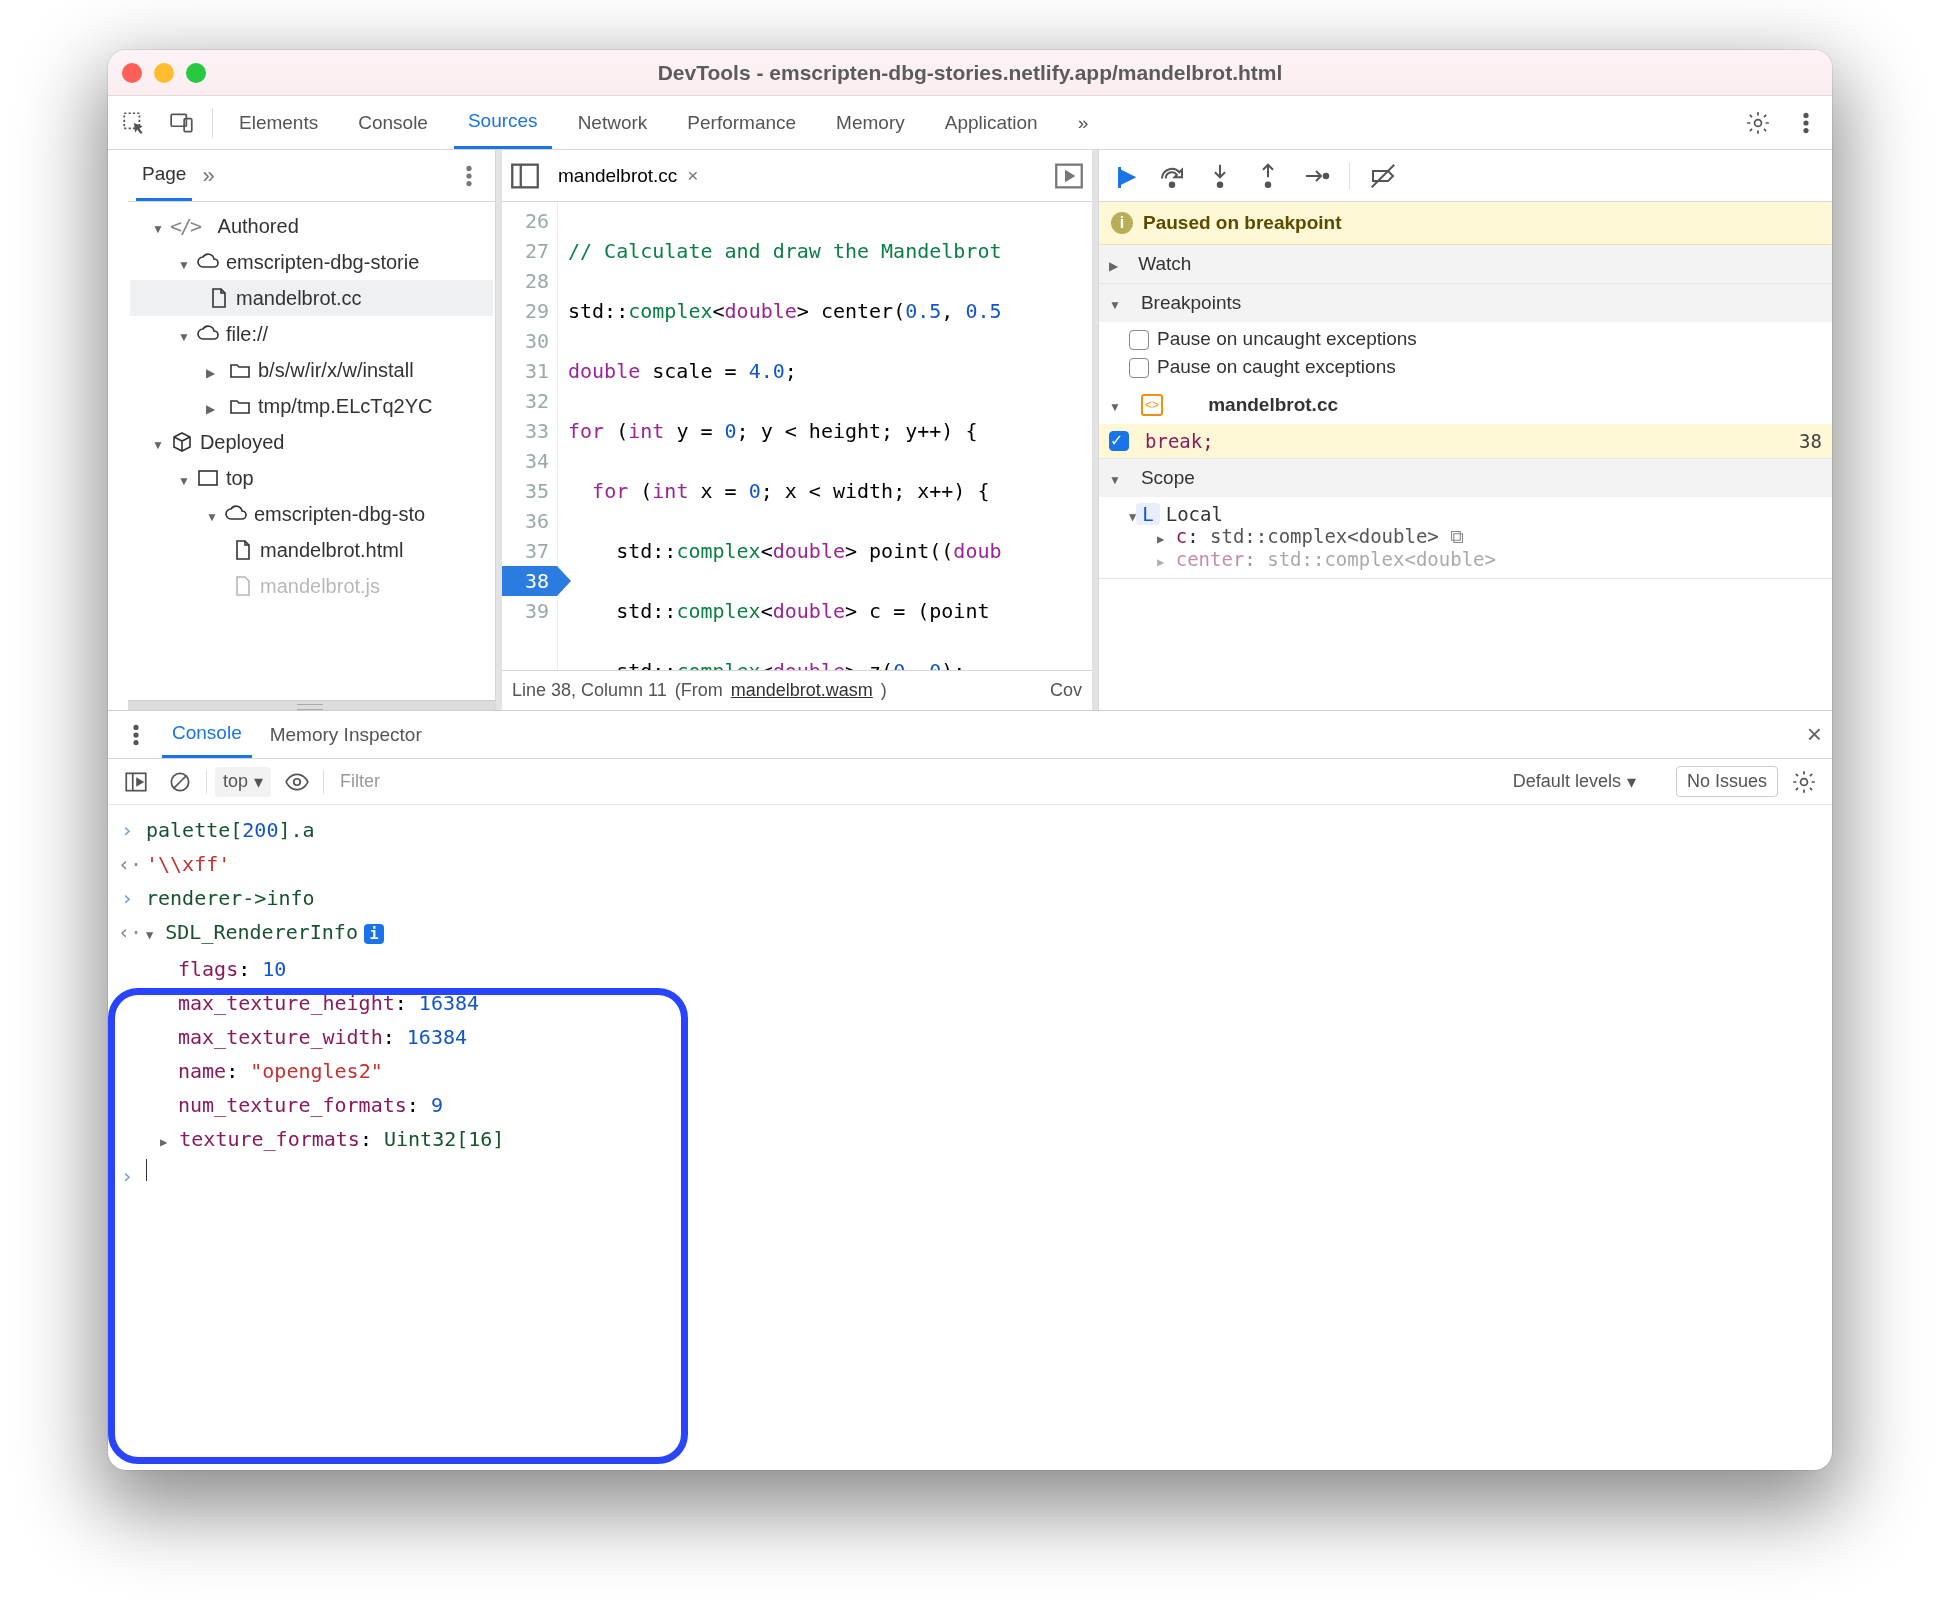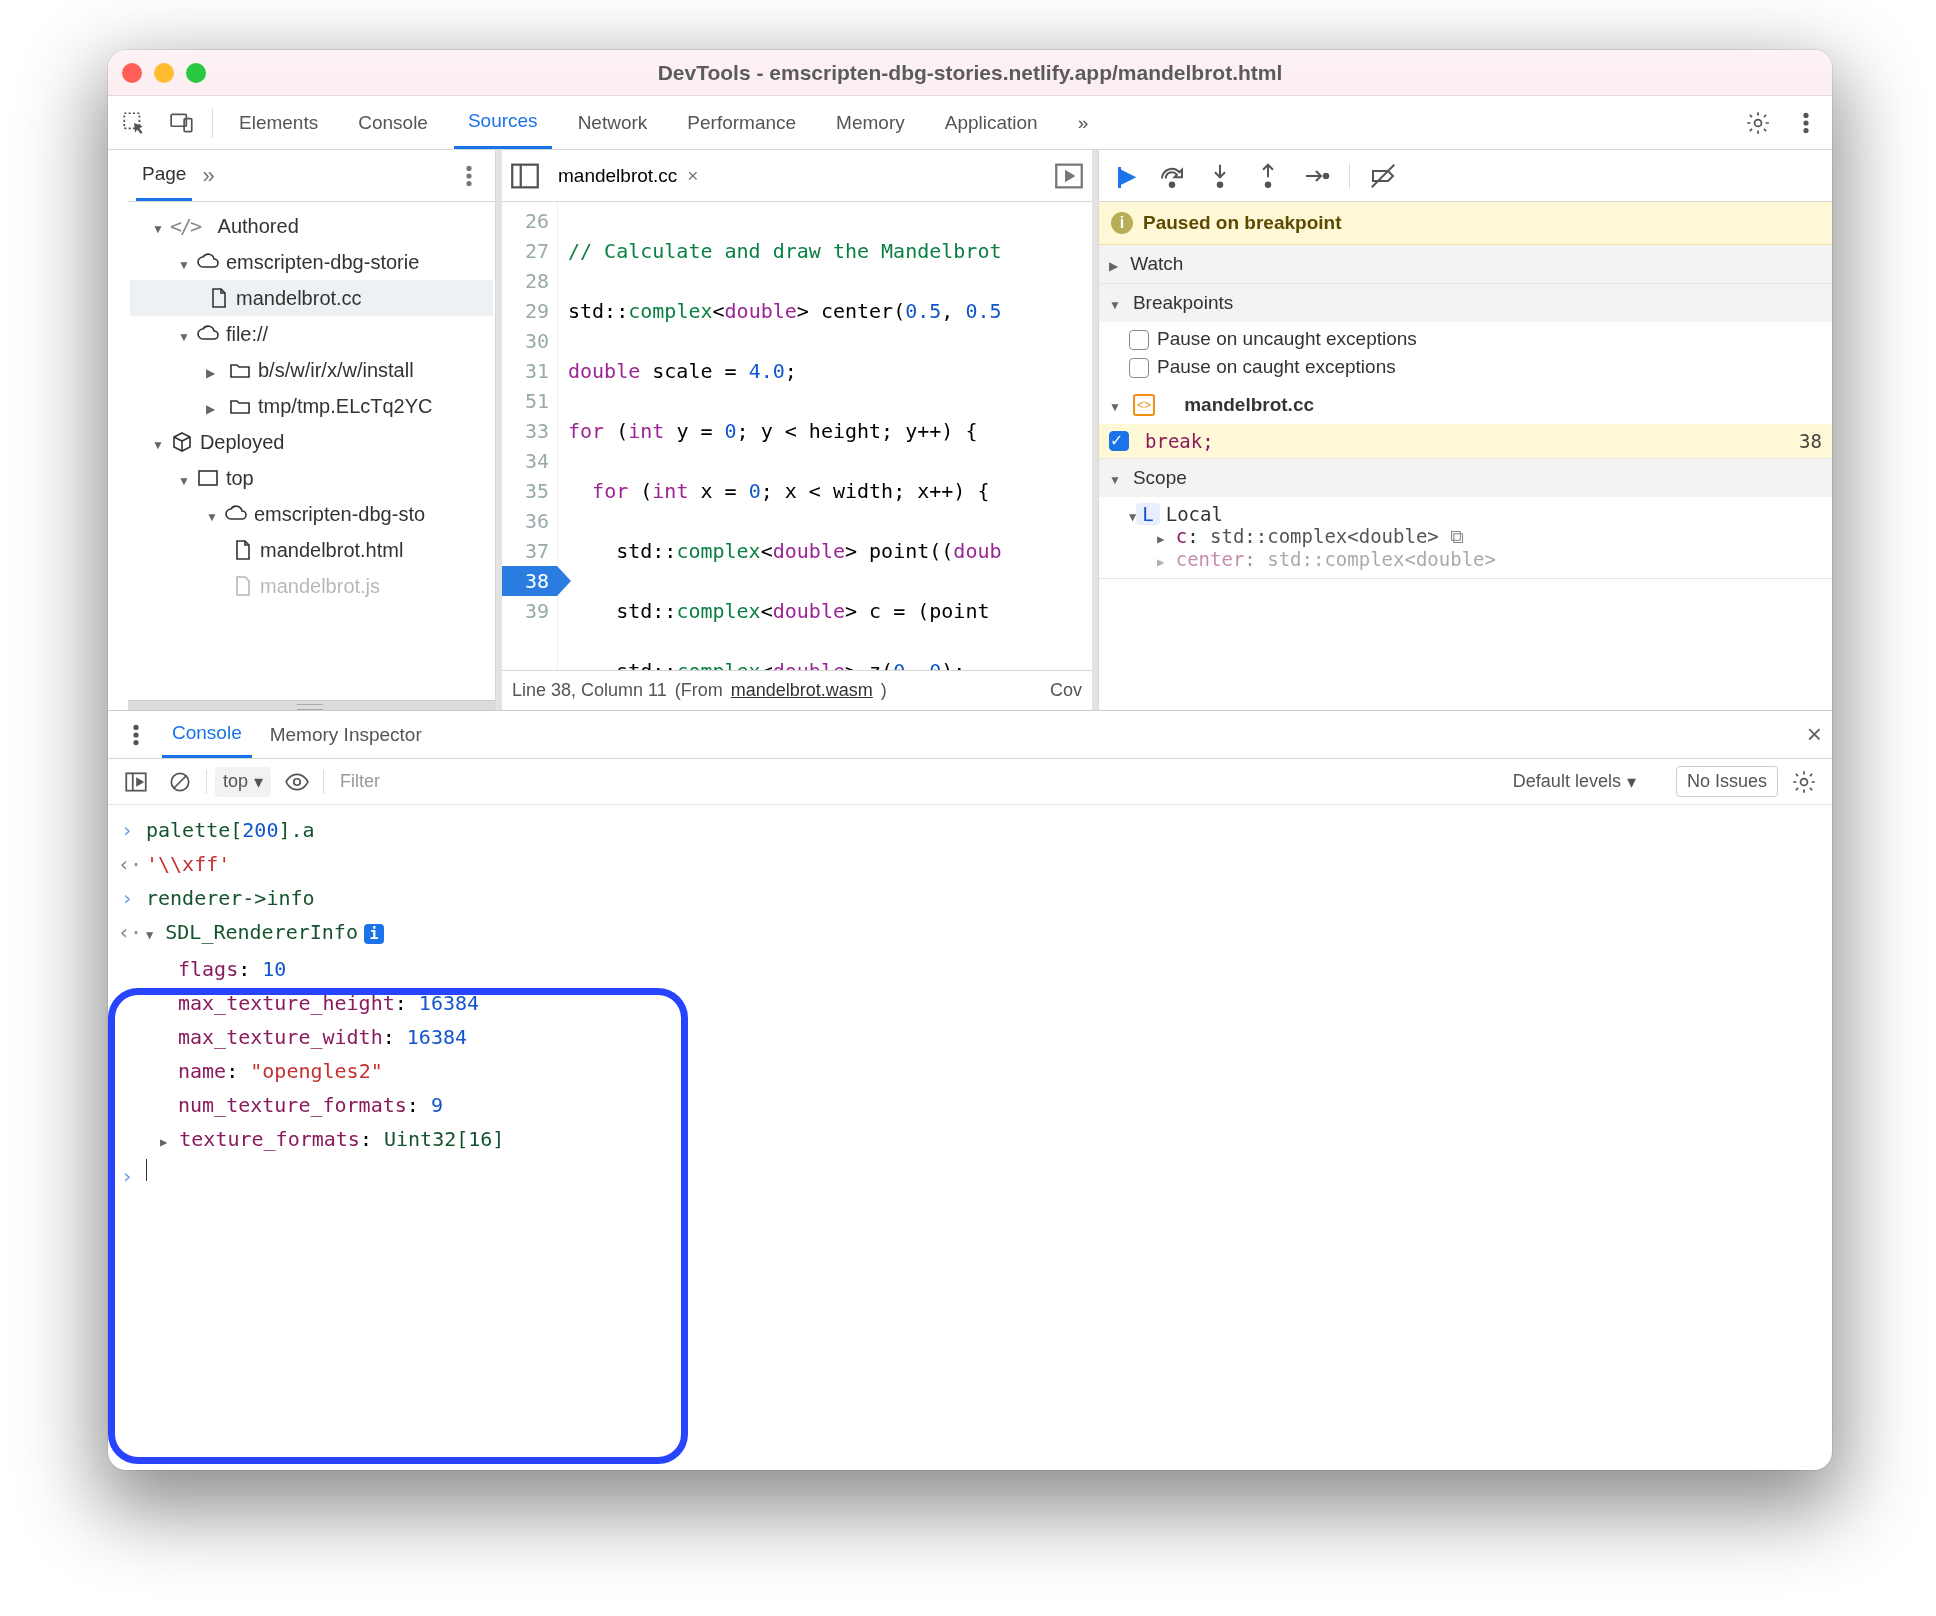--- a/index.html
+++ b/index.html
@@ -109,21 +109,21 @@
   .cp-foot .u { text-decoration:underline; color:#333;}
   .cp-foot .cov{ margin-left:auto; color:#555;}
 
   
   .dbgbar { height:52px; border-bottom:1px solid #d7d7d7; display:flex; align-items:center; gap:18px; padding:0 10px; color:#555;}
   .dbgbar .ic { width:30px;height:30px;display:flex;align-items:center;justify-content:center;}
   .dbgbar .play{ color:#1a73e8; font-weight:bold; font-size:22px; letter-spacing:-4px;}
   .banner { background:#fff8d6; padding:10px 12px; display:flex; gap:10px; align-items:center; color:#5a4b00; font-weight:700; border-bottom:1px solid #eee3a8;}
   .banner .i { width:22px;height:22px;border-radius:50%;background:#b9ad57;color:#fff;display:flex;align-items:center;justify-content:center;font-size:16px;}
   .sect { border-bottom:1px solid #e5e5e5;}
-  .shead { background:#f3f3f3; padding:8px 10px; display:flex;align-items:center; gap:12px; color:#333;}
+  .shead { background:#f3f3f3; padding:8px 10px; display:flex;align-items:center; gap:20px; color:#333;}
   .sbody { padding:6px 10px 8px 30px; color:#333;}
   .cbx { width:20px;height:20px;border:1.5px solid #888;border-radius:4px;display:inline-block;vertical-align:middle;margin-right:8px; position:relative;}
   .cbx.on{ background:#1a73e8;border-color:#1a73e8;}
   .cbx.on::after{content:"✓";color:#fff;position:absolute;left:1px;top:-3px;font-size:18px;}
   .bp-row { display:flex;align-items:center; gap:8px; padding:6px 10px;}
   .bp-row.active{ background:#fff8d6;}
   .bp-row .ln{ margin-left:auto; color:#444;}
   .mono { font-family: ui-monospace, Menlo, monospace;}
   .scopebox { font-family: ui-monospace, Menlo, monospace; font-size:19px;}
   .scopebox .lbl{ color:#1155cc; background:#e8eefc; padding:0 6px;border-radius:4px; margin-right:6px;}
@@ -342,21 +342,21 @@
           </div>
       </div>
       <div class="editor">
         <div class="gut">
           <div>26</div>
             <div>27</div>
             <div>28</div>
             <div>29</div>
             <div>30</div>
             <div>31</div>
-            <div>51</div>
+            <div>32</div>
             <div>33</div>
             <div>34</div>
             <div>35</div>
             <div>36</div>
             <div>37</div>
             <div class="hot">38</div>
             <div>39</div>
         </div>
         <div class="code">
 <div><span class="tok-c">// Calculate and draw the Mandelbrot</span></div>

